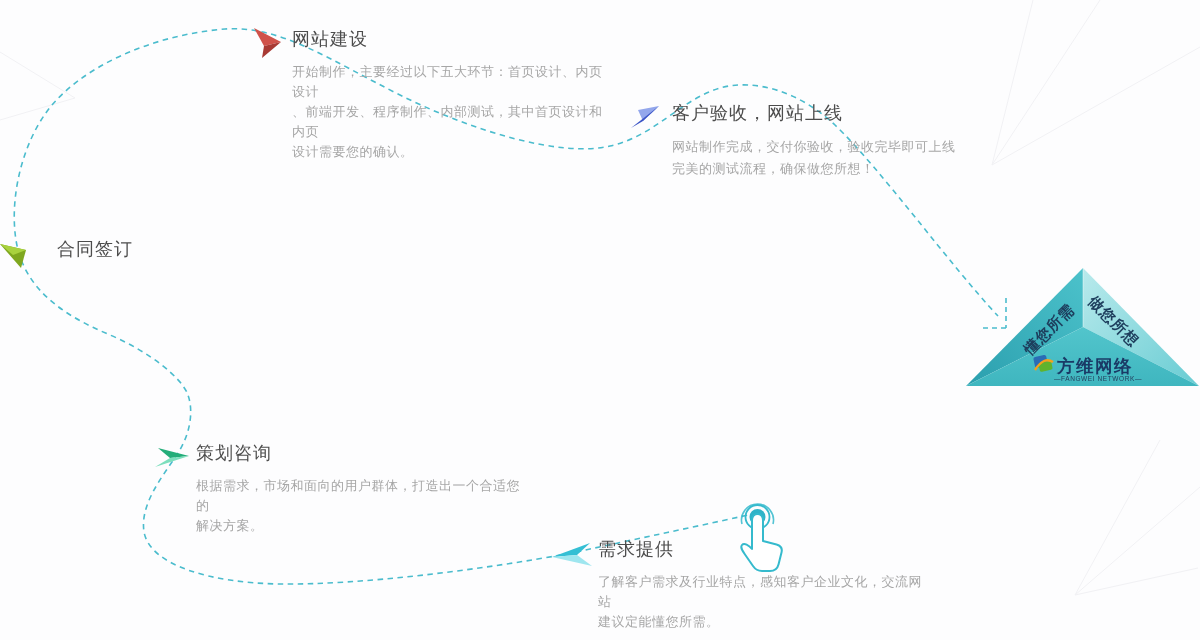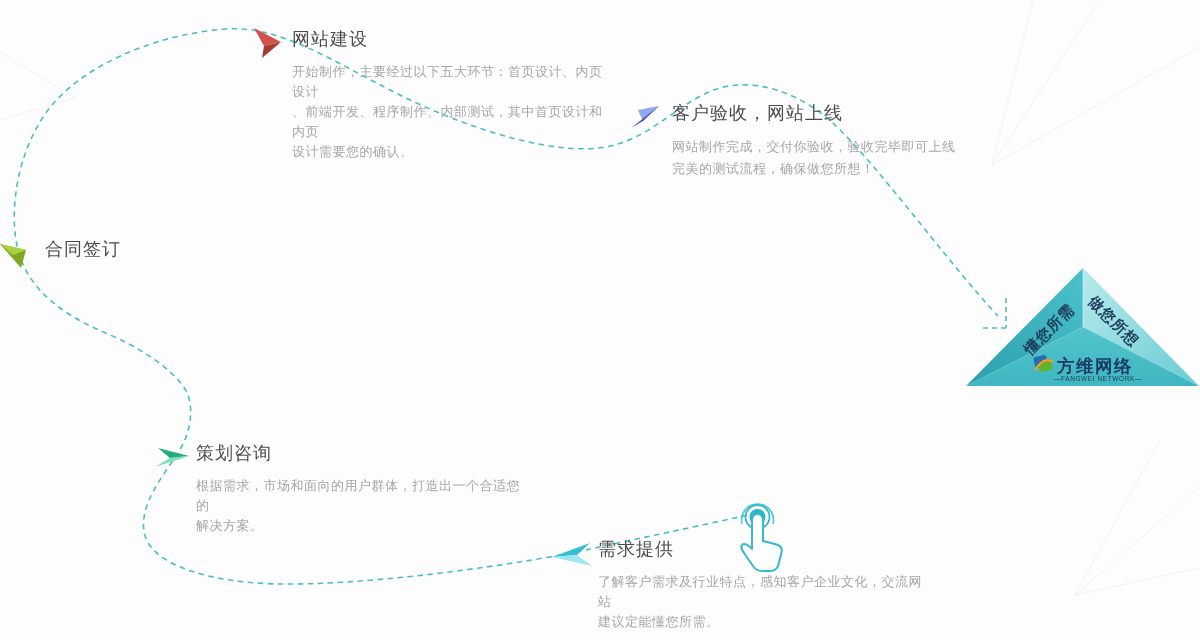--- a/index.html
+++ b/index.html
@@ -12,21 +12,21 @@
   .step{position:absolute;}
   .step-title{
     font-size:18px;color:#4c4c4c;letter-spacing:1px;margin-bottom:11px;
     font-family:"Liberation Sans",sans-serif;
   }
   .step-desc{
     font-size:13px;color:#a6a6a6;line-height:20px;letter-spacing:.5px;
     white-space:pre-line;
     font-family:"Liberation Sans",sans-serif;
   }
-  .step-contract .step-title{margin-left:42px;}
+  .step-contract .step-title{margin-left:54px;}
   svg text{font-family:"Liberation Sans",sans-serif;}
 </style>
 </head>
 <body>
 
 <div class="stage">
 
   <svg class="layer" width="1200" height="640" viewBox="0 0 1200 640">
     <defs>
       <linearGradient id="gl" x1="0" y1="1" x2="1" y2="0">

